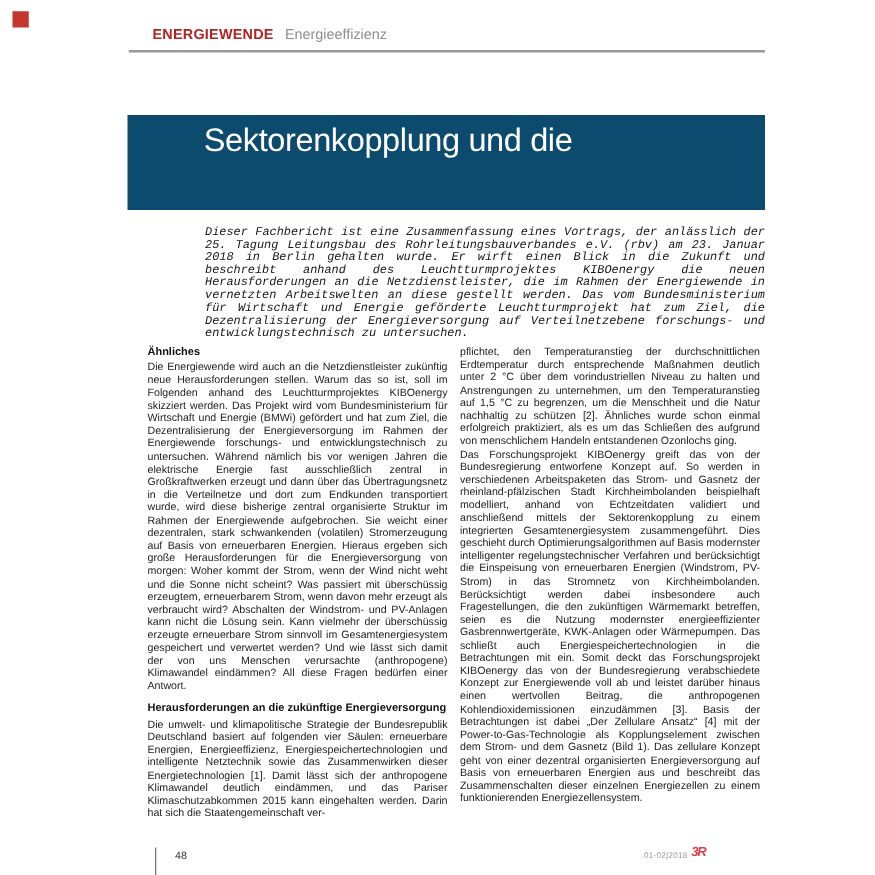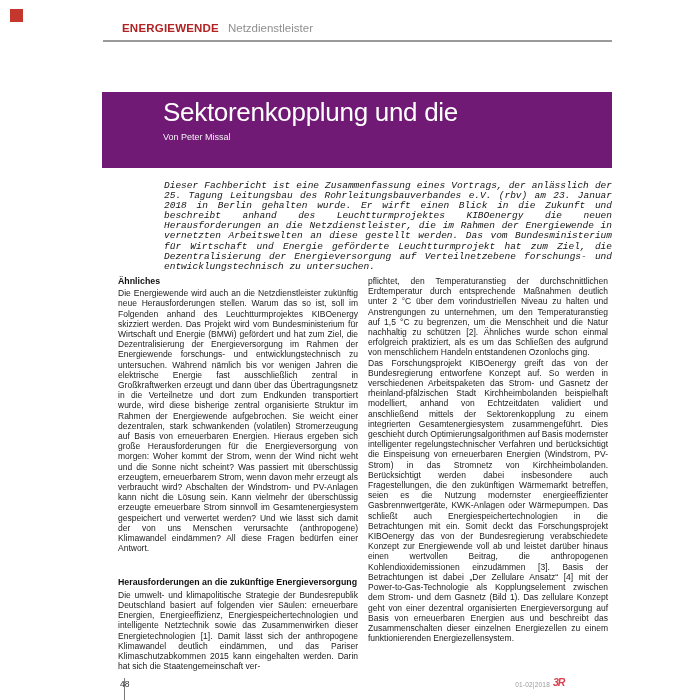--- a/index.html
+++ b/index.html
@@ -18,69 +18,68 @@
     display:flex; gap:9px; align-items:flex-start; white-space:nowrap;
   }
   .header-cat { font-size:11.5px; font-weight:bold; color:#b22222; letter-spacing:0.2px; }
   .header-sub { font-size:11.5px; color:#8f8f8f; }
   .header-rule {
     position:absolute; left:103px; top:40px; width:509px; height:2px;
     background:#9a9a9a;
   }
   .banner {
     position:absolute; left:102px; top:92px; width:510px; height:76px;
-    background:#701a75; color:#ffffff;
+    background:#0c4a6e; color:#ffffff;
     padding-left:61px; box-sizing:border-box;
   }
   .banner-title { font-size:26px; line-height:29px; letter-spacing:-0.3px; font-weight:400; }
   .banner-title.first { margin-top:6px; }
   .banner-byline { font-size:9px; margin-top:5px; color:#f2f2f2; }
   .abstract {
     position:absolute; left:164px; top:181px; width:448px;
     font-style:italic; font-size:9.5px; line-height:10.1px;
     text-align:justify; color:#141414;font-family:Liberation Mono, monospace;
   }
   .col {
     position:absolute; top:276px; width:240px;
     font-size:8.5px; line-height:10.2px; text-align:justify; color:#1b1b1b;
   }
   .col-left  { left:118px; }
   .col-right { left:368px; }
   .col h3 { font-size:8.8px; line-height:10.2px; margin:0 0 2px 0; color:#111; }
-  .col h3.second { margin-top:24px; }
+  .col h3.second { margin-top:8px; }
   .col p { margin:0; }
   .footer-vrule {
     position:absolute; left:124px; top:678px; width:1px; height:22px;
     background:#777777;
   }
-  .page-num { position:absolute; left:120px; top:679px; font-size:8.5px; color:#333333; }
+  .page-num { position:absolute; left:140px; top:679px; font-size:8.5px; color:#333333; }
   .issue {
     position:absolute; left:498px; top:681px; width:52px; text-align:right;
     font-size:6.5px; color:#999999; letter-spacing:0.2px;
   }
   .logo-3r {
     position:absolute; left:553px; top:676px;
     font-size:10.5px; font-weight:800; font-style:italic;
     color:#d9404f; letter-spacing:-1px;
   }
 </style>
 </head>
 <body>
 
 <div class="corner-square"></div>
 
 <div class="header-row">
   <span class="header-cat">ENERGIEWENDE</span>
-  <span class="header-sub">Netzdienstleister</span>
+  <span class="header-sub">Energieeffizienz</span>
 </div>
 <div class="header-rule"></div>
 
 <div class="banner">
   <div class="banner-title first">Sektorenkopplung und die</div>
-  <div class="banner-byline">Von Peter Missal</div>
 </div>
 
 <div class="abstract">Dieser Fachbericht ist eine Zusammenfassung eines Vortrags, der anlässlich der 25. Tagung Leitungsbau des Rohrleitungsbauverbandes e.V. (rbv) am 23. Januar 2018 in Berlin gehalten wurde. Er wirft einen Blick in die Zukunft und beschreibt anhand des Leuchtturmprojektes KIBOenergy die neuen Herausforderungen an die Netzdienstleister, die im Rahmen der Energiewende in vernetzten Arbeitswelten an diese gestellt werden. Das vom Bundesministerium für Wirtschaft und Energie geförderte Leuchtturmprojekt hat zum Ziel, die Dezentralisierung der Energieversorgung auf Verteilnetzebene forschungs- und entwicklungstechnisch zu untersuchen.</div>
 
 <div class="col col-left">
   <h3>Ähnliches</h3>
   <p>Die Energiewende wird auch an die Netzdienstleister zukünftig neue Herausforderungen stellen. Warum das so ist, soll im Folgenden anhand des Leuchtturmprojektes KIBOenergy skizziert werden. Das Projekt wird vom Bundesministerium für Wirtschaft und Energie (BMWi) gefördert und hat zum Ziel, die Dezentralisierung der Energieversorgung im Rahmen der Energiewende forschungs- und entwicklungstechnisch zu untersuchen. Während nämlich bis vor wenigen Jahren die elektrische Energie fast ausschließlich zentral in Großkraftwerken erzeugt und dann über das Übertragungsnetz in die Verteilnetze und dort zum Endkunden transportiert wurde, wird diese bisherige zentral organisierte Struktur im Rahmen der Energiewende aufgebrochen. Sie weicht einer dezentralen, stark schwankenden (volatilen) Stromerzeugung auf Basis von erneuerbaren Energien. Hieraus ergeben sich große Herausforderungen für die Energieversorgung von morgen: Woher kommt der Strom, wenn der Wind nicht weht und die Sonne nicht scheint? Was passiert mit überschüssig erzeugtem, erneuerbarem Strom, wenn davon mehr erzeugt als verbraucht wird? Abschalten der Windstrom- und PV-Anlagen kann nicht die Lösung sein. Kann vielmehr der überschüssig erzeugte erneuerbare Strom sinnvoll im Gesamtenergiesystem gespeichert und verwertet werden? Und wie lässt sich damit der von uns Menschen verursachte (anthropogene) Klimawandel eindämmen? All diese Fragen bedürfen einer Antwort.</p>
   <h3 class="second">Herausforderungen an die zukünftige Energieversorgung</h3>
   <p>Die umwelt- und klimapolitische Strategie der Bundesrepublik Deutschland basiert auf folgenden vier Säulen: erneuerbare Energien, Energieeffizienz, Energiespeichertechnologien und intelligente Netztechnik sowie das Zusammenwirken dieser Energietechnologien [1]. Damit lässt sich der anthropogene Klimawandel deutlich eindämmen, und das Pariser Klimaschutzabkommen 2015 kann eingehalten werden. Darin hat sich die Staatengemeinschaft ver-</p>
 </div>

